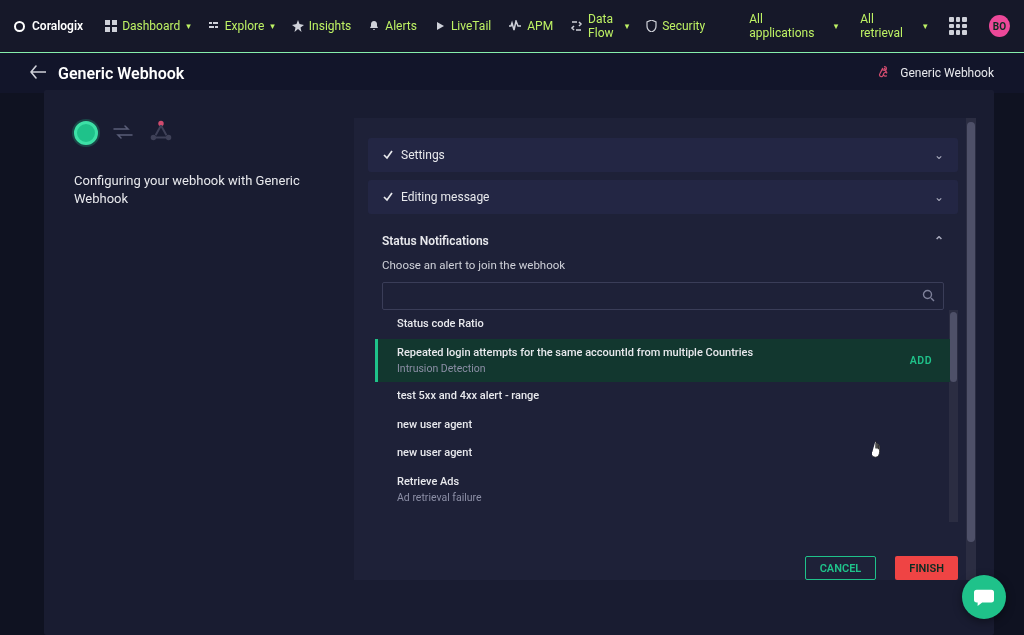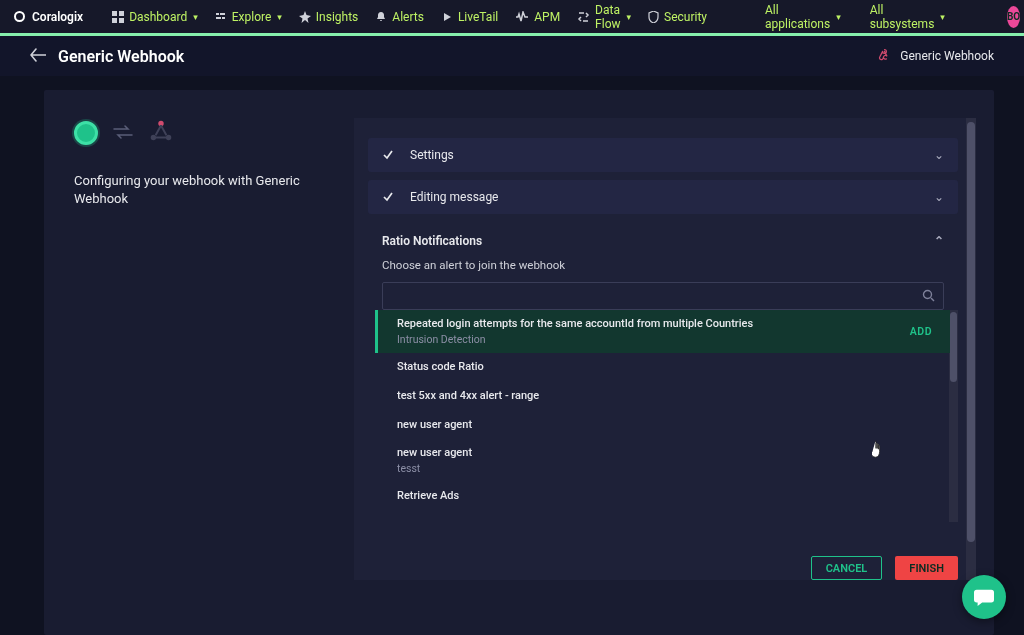--- a/index.html
+++ b/index.html
@@ -8,28 +8,28 @@
     height: 635px;
     background: #0f1221;
     font-family: -apple-system, BlinkMacSystemFont, "Segoe UI", Roboto, sans-serif;
     color: #e8e9ed;
     overflow: hidden;
     position: relative;
   }
 
   
   .topbar {
-    height: 36px;
+    height: 53px;
     background: #161829;
     display: flex;
     align-items: center;
     padding: 0 14px;
-    gap: 29px;
+    gap: 22px;
     font-size: 12px;
-    border-bottom: 3px solid #86efac;
+    border-bottom: 1px solid #86efac;
   }
   .logo { display: flex; align-items: center; gap: 7px; font-weight: 600; color: #fff; }
   .logo-circle { width: 11px; height: 11px; border-radius: 50%; border: 2px solid #fff; }
   .nav-items { display: flex; gap: 17px; align-items: center; }
   .nav-item { display: flex; align-items: center; gap: 5px; color: #bef264; cursor: pointer; }
   .nav-item svg, .nav-item .icon { flex-shrink: 0; }
   .caret { font-size: 9px; margin-left: 1px; }
   .nav-spacer { flex: 1; }
   .apps-grid {
     width: 18px; height: 18px;
@@ -105,21 +105,21 @@
   }
   .section-header {
     background: #232644;
     border-radius: 3px;
     padding: 10px 14px;
     margin-bottom: 8px;
     display: flex; align-items: center; justify-content: space-between;
     font-size: 12px; color: #e8e9ed;
     cursor: pointer;
   }
-  .section-header .label { display:flex; align-items:center; gap:16px; }
+  .section-header .label { display:flex; align-items:center; gap:7px; }
   .chev { color: #a9abbd; font-size: 12px; }
   .section-open {
     background: transparent;
     padding: 12px 14px 4px;
     display:flex; justify-content: space-between; align-items:center;
     font-size: 12px; font-weight:600;
   }
   .choose-text { font-size: 11.5px; color: #cfd1d9; padding: 6px 14px 10px; }
   .search-wrap {
     margin: 0 14px;
@@ -167,21 +167,21 @@
   .alert-item .add {
     position: absolute; right: 18px; top: 50%; transform: translateY(-50%);
     color: #1fc28a; font-size: 10.5px; font-weight: 600; letter-spacing: 0.5px;
     cursor: pointer;
   }
 
   .footer-buttons {
     position: absolute;
     right: 18px;
     bottom: 0;
-    display: flex; gap: 13px;
+    display: flex; gap: 19px;
     padding-bottom: 0;
   }
   .btn {
     height: 24px; padding: 0 14px;
     border-radius: 2px;
     font-size: 11px; font-weight: 600;
     display: flex; align-items: center; justify-content: center;
     cursor: pointer;
   }
   .btn-cancel {
@@ -276,21 +276,21 @@
         </svg>
       <span>Security</span>
     </div>
   </div>
   <div class="nav-spacer"></div>
   <div class="nav-item">
     <span>All applications</span>
     <span class="caret">▾</span>
   </div>
   <div class="nav-item">
-    <span>All subsystems</span>
+    <span>All retrieval</span>
     <span class="caret">▾</span>
   </div>
   <div class="apps-grid">
     <span></span>
       <span></span>
       <span></span>
       <span></span>
       <span></span>
       <span></span>
       <span></span>
@@ -358,60 +358,60 @@
         <span class="label">
           <svg width="12" height="12" viewBox="0 0 12 12">
               <path d="M2 6l3 3 5-7" stroke="#e8e9ed" stroke-width="1.7" fill="none"></path>
             </svg>
           <span>Editing message</span>
         </span>
         <span class="chev">⌄</span>
       </div>
 
       <div class="section-open">
-        <span>Ratio Notifications</span>
+        <span>Status Notifications</span>
         <span class="chev">⌃</span>
       </div>
 
       <div class="choose-text">Choose an alert to join the webhook</div>
 
       <div class="search-wrap">
         <input type="text" style="">
         <span class="sicon">
           <svg width="13" height="13" viewBox="0 0 13 13">
               <circle cx="5.5" cy="5.5" r="4" stroke="#7e819a" stroke-width="1.4" fill="none"></circle>
               <path d="M9 9l3 3" stroke="#7e819a" stroke-width="1.4"></path>
             </svg>
         </span>
       </div>
 
       <div class="alert-list" id="alert-list">
         <div class="inner-scroll">
             <div class="thumb"></div>
           </div>
-      <div class="alert-item hovered">
+      <div class="alert-item">
+            <div class="alert-title">Status code Ratio</div>
+          </div>
+          <div class="alert-item hovered">
             <div class="alert-title">Repeated login attempts for the same accountId from multiple Countries</div>
             <div class="alert-sub">Intrusion Detection</div>
             <div class="add">ADD</div>
           </div>
           <div class="alert-item">
-            <div class="alert-title">Status code Ratio</div>
-          </div>
-          <div class="alert-item">
             <div class="alert-title">test 5xx and 4xx alert - range</div>
           </div>
           <div class="alert-item">
             <div class="alert-title">new user agent</div>
           </div>
           <div class="alert-item">
             <div class="alert-title">new user agent</div>
-            <div class="alert-sub">tesst</div>
           </div>
           <div class="alert-item">
             <div class="alert-title">Retrieve Ads</div>
+            <div class="alert-sub">Ad retrieval failure</div>
           </div>
         </div>
     </div>
 
     <div class="footer-buttons">
       <div class="btn btn-cancel">
         <span>CANCEL</span>
       </div>
       <div class="btn btn-finish">
         <span>FINISH</span>

